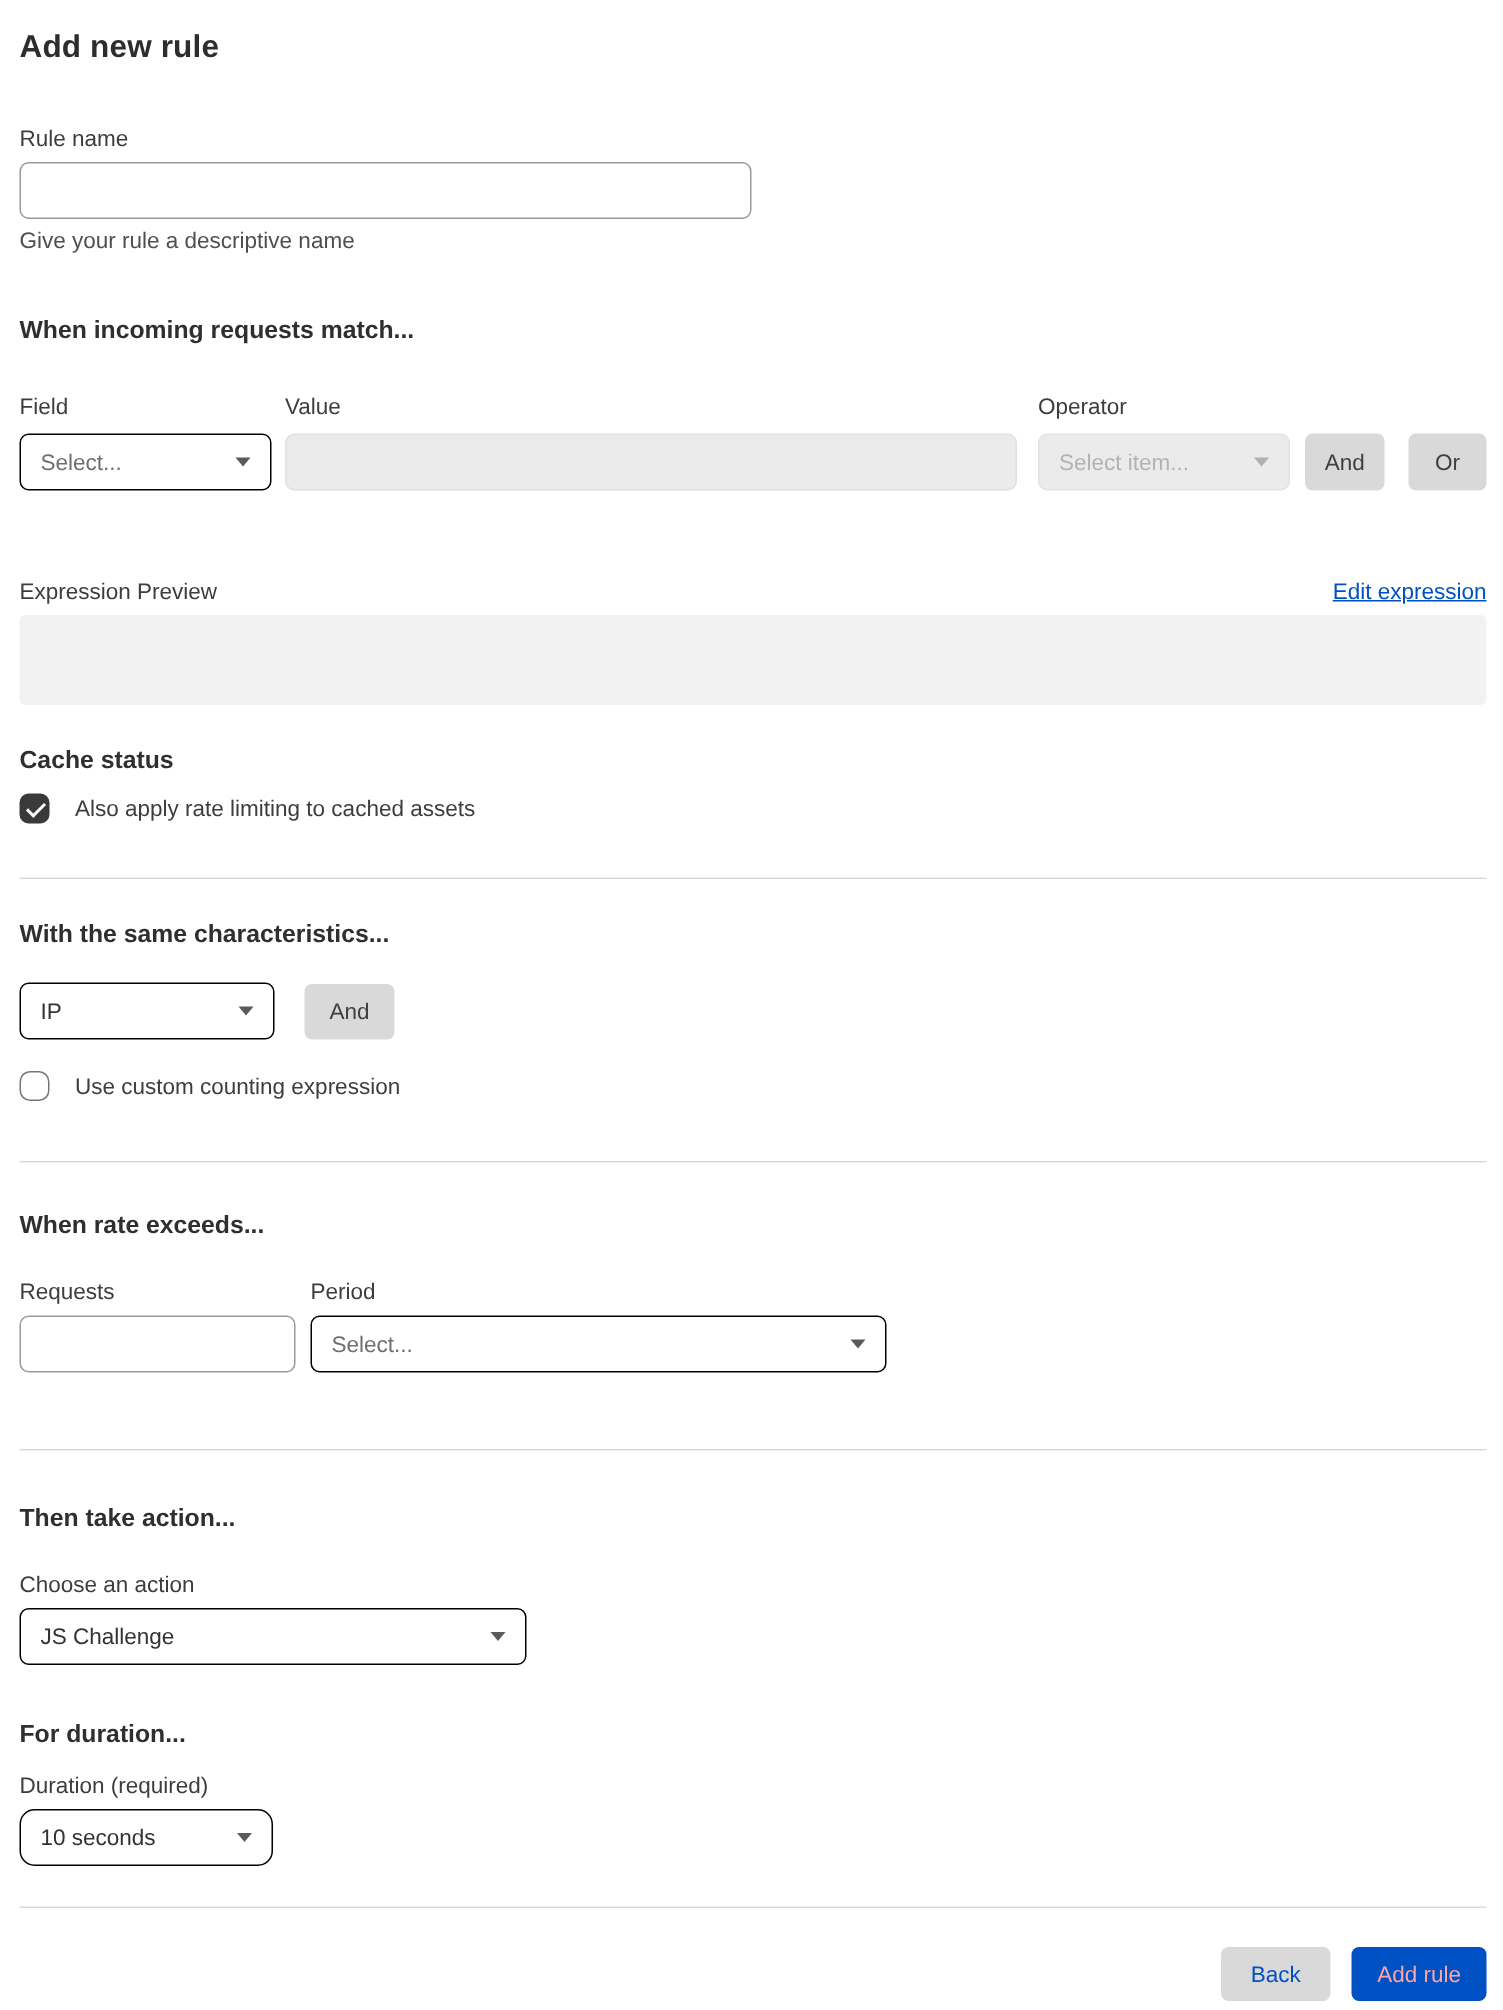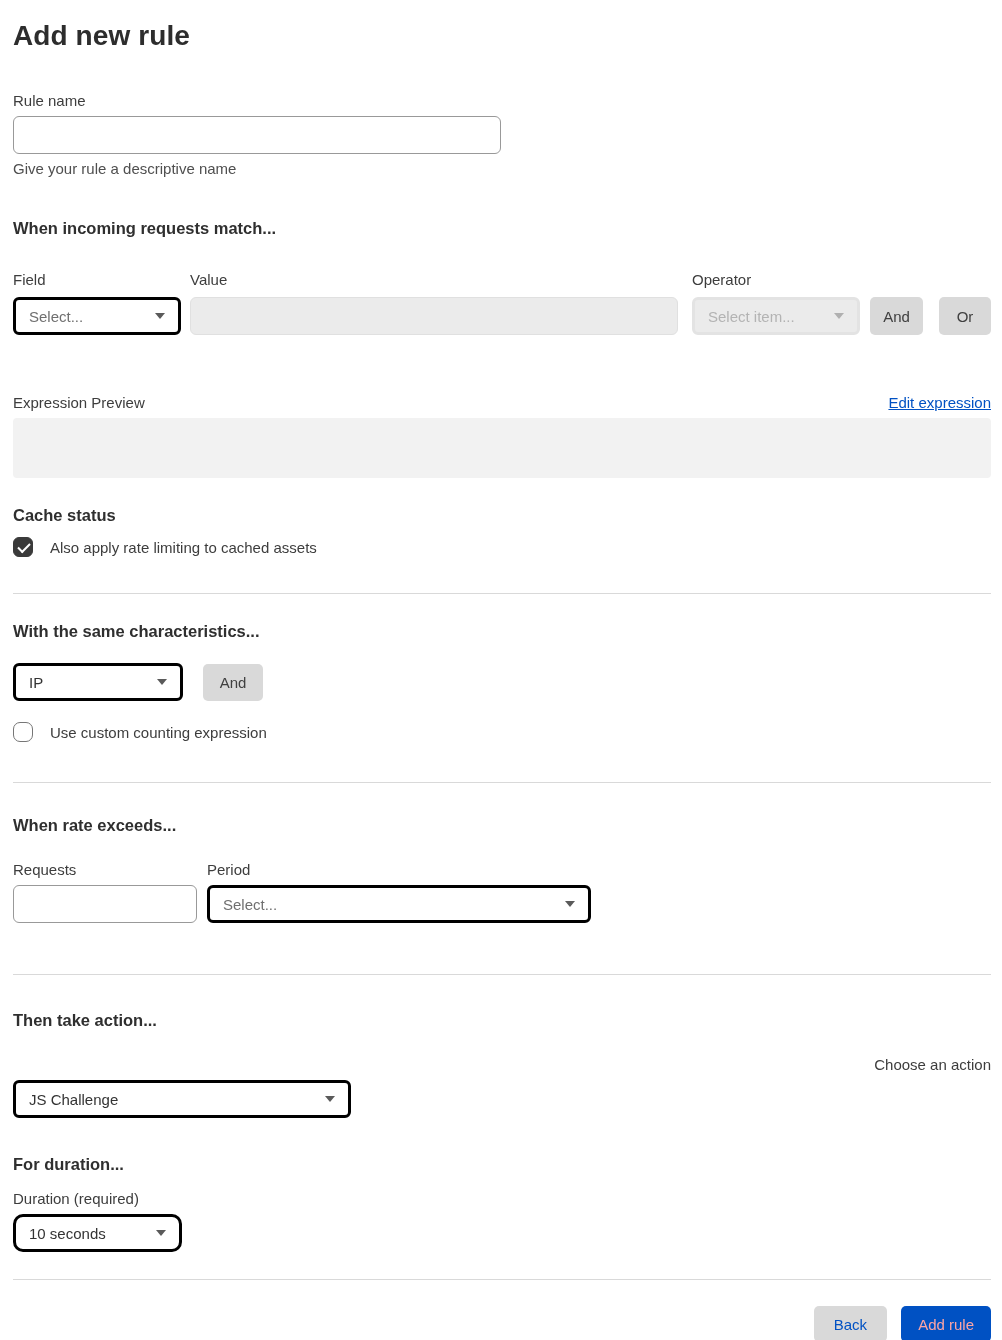--- a/index.html
+++ b/index.html
@@ -7,21 +7,21 @@
   body {
     width: 1002px;
     height: 1340px;
     font-family: "Liberation Sans", "DejaVu Sans", sans-serif;
     color: #333333;
     overflow: hidden;
   }
   .page { padding: 20px 11px 13px 13px; }
 
   
-  .page-title { font-size: 28px; font-weight: 700; color: #2d2d2d; letter-spacing: 0.1px; }
+  .page-title { font-size: 21px; font-weight: 700; color: #2d2d2d; letter-spacing: 0.1px; }
   .section-heading { font-size: 16.5px; font-weight: 700; color: #2f2f2f; }
 
   
   .field-label { font-size: 15px; color: #3d3d3d; line-height: 17px; display: block; }
   .helper-text { font-size: 15px; color: #4f4f4f; margin-top: 6px; }
 
   
   .text-input {
     height: 38px;
     border: 1px solid #999999;
@@ -36,21 +36,21 @@
   }
   .text-input:disabled, .text-input.disabled {
     background: #ebebeb;
     border-color: #e0e0e0;
     color: #b3b3b3;
   }
 
   
   .select {
     height: 38px;
-    border: 3px solid #000000;
+    border: 1px solid #000000;
     border-radius: 6px;
     background: #ffffff;
     display: flex;
     align-items: center;
     justify-content: space-between;
     padding: 0 13px;
     font-size: 15px;
     color: #333;
     cursor: pointer;
   }
@@ -161,21 +161,21 @@
   
   .mt-40 { margin-top: 40px; }
   .mt-42 { margin-top: 42px; }
   .mt-7  { margin-top: 7px; }
   .mt-28 { margin-top: 28px; }
   .mt-36 { margin-top: 36px; }
   .mt-33 { margin-top: 33px; }
   .mt-51 { margin-top: 51px; }
   .mt-37 { margin-top: 37px; }
   .mt-27 { margin-top: 27px; }
-  .mt-26 { margin-top: 26px; text-align: right; }
+  .mt-26 { margin-top: 26px; }
   .mt-21 { margin-top: 21px; }
   .mt-16 { margin-top: 16px; }
   .mt-40b { margin-top: 40px; }
 </style>
 </head>
 <body>
 
 <div class="page">
 
   <h1 class="page-title">Add new rule</h1>

